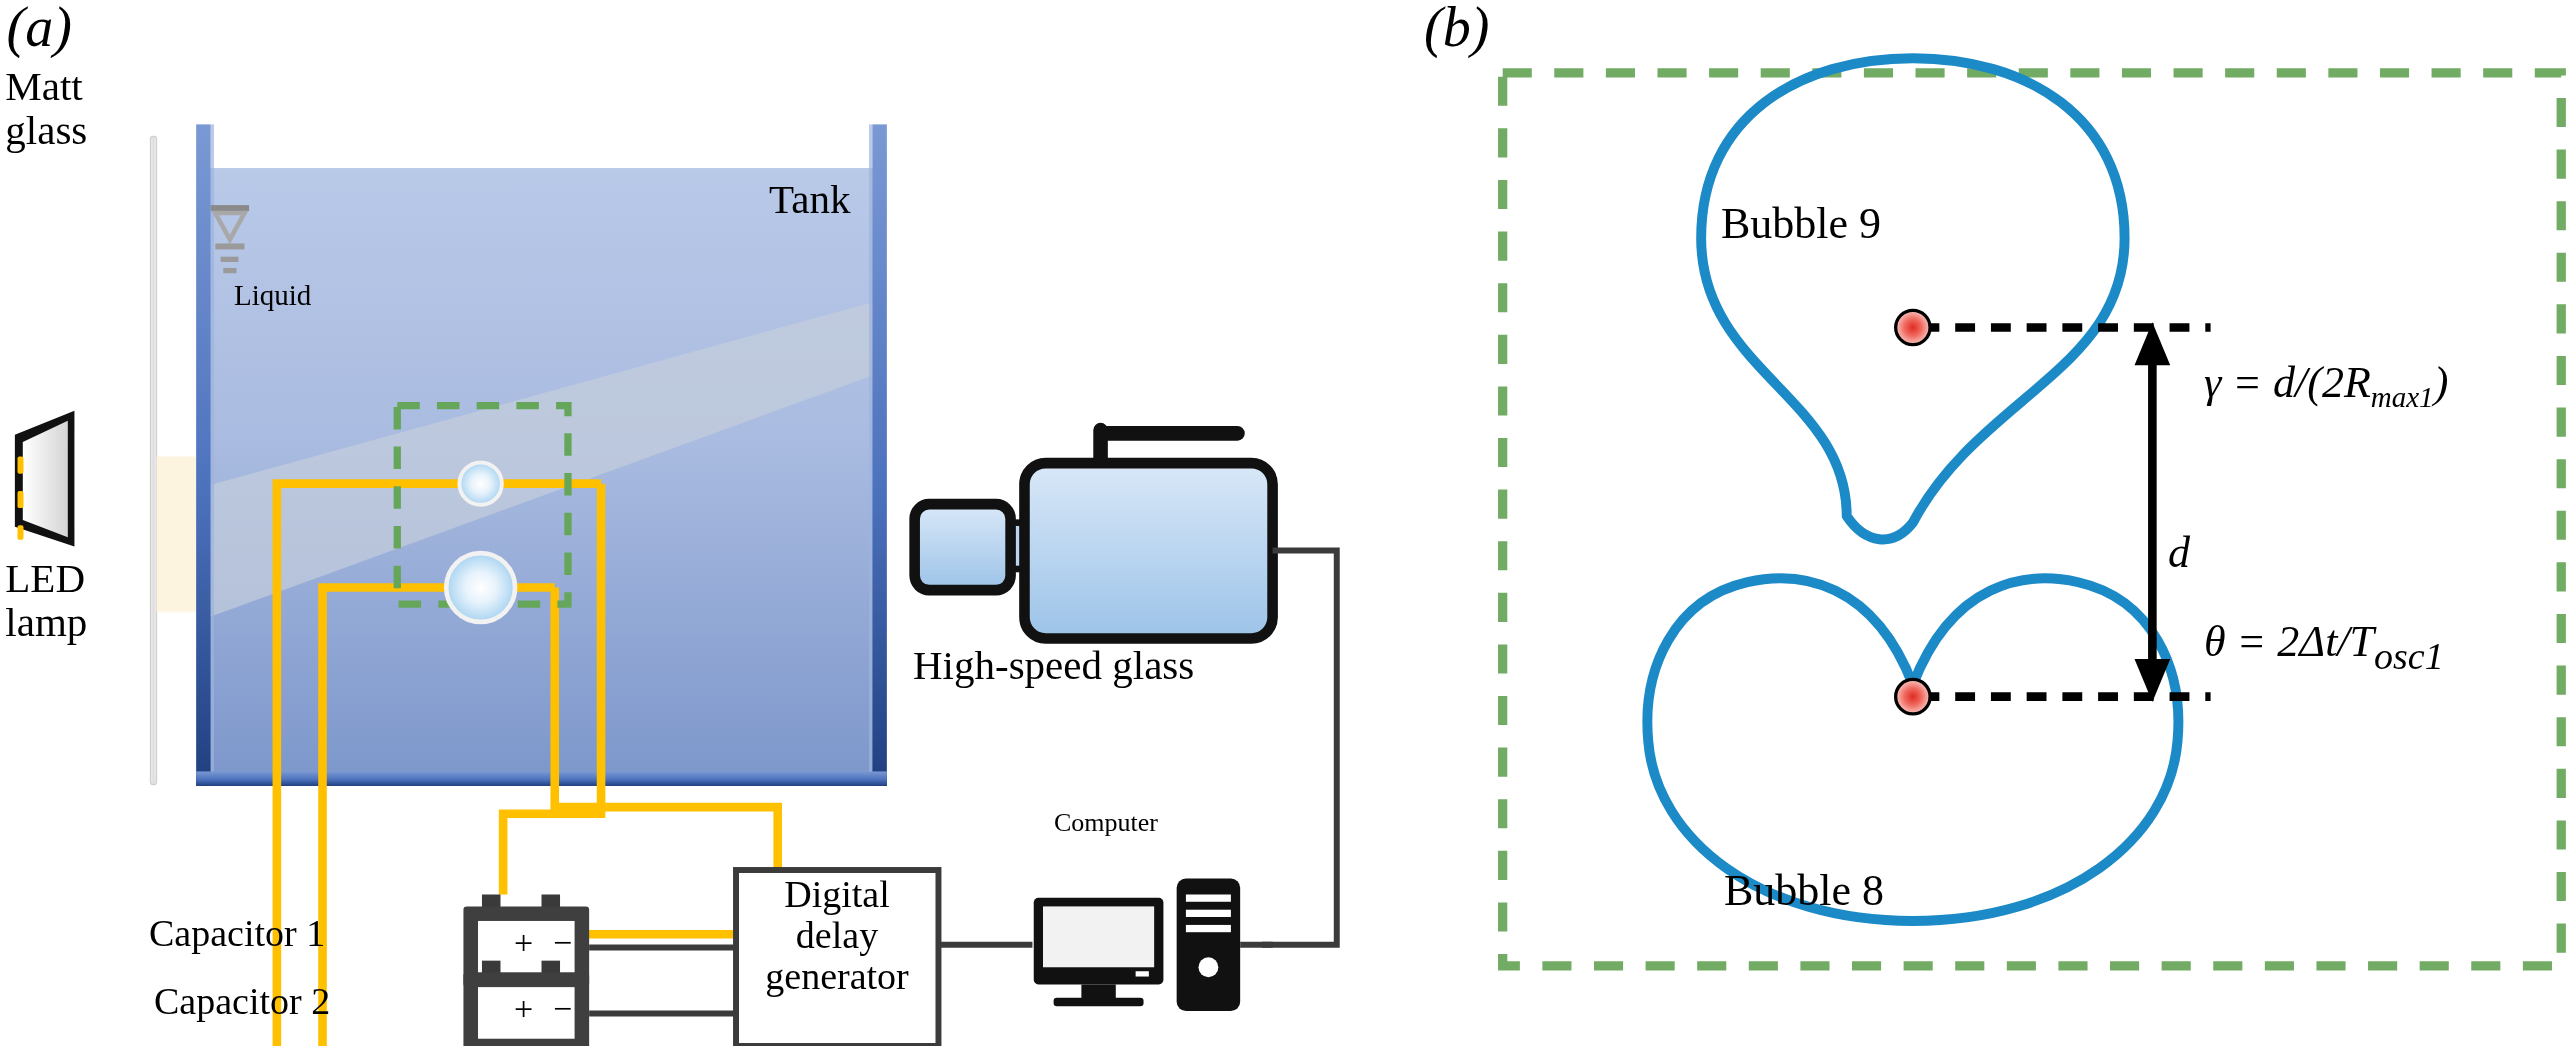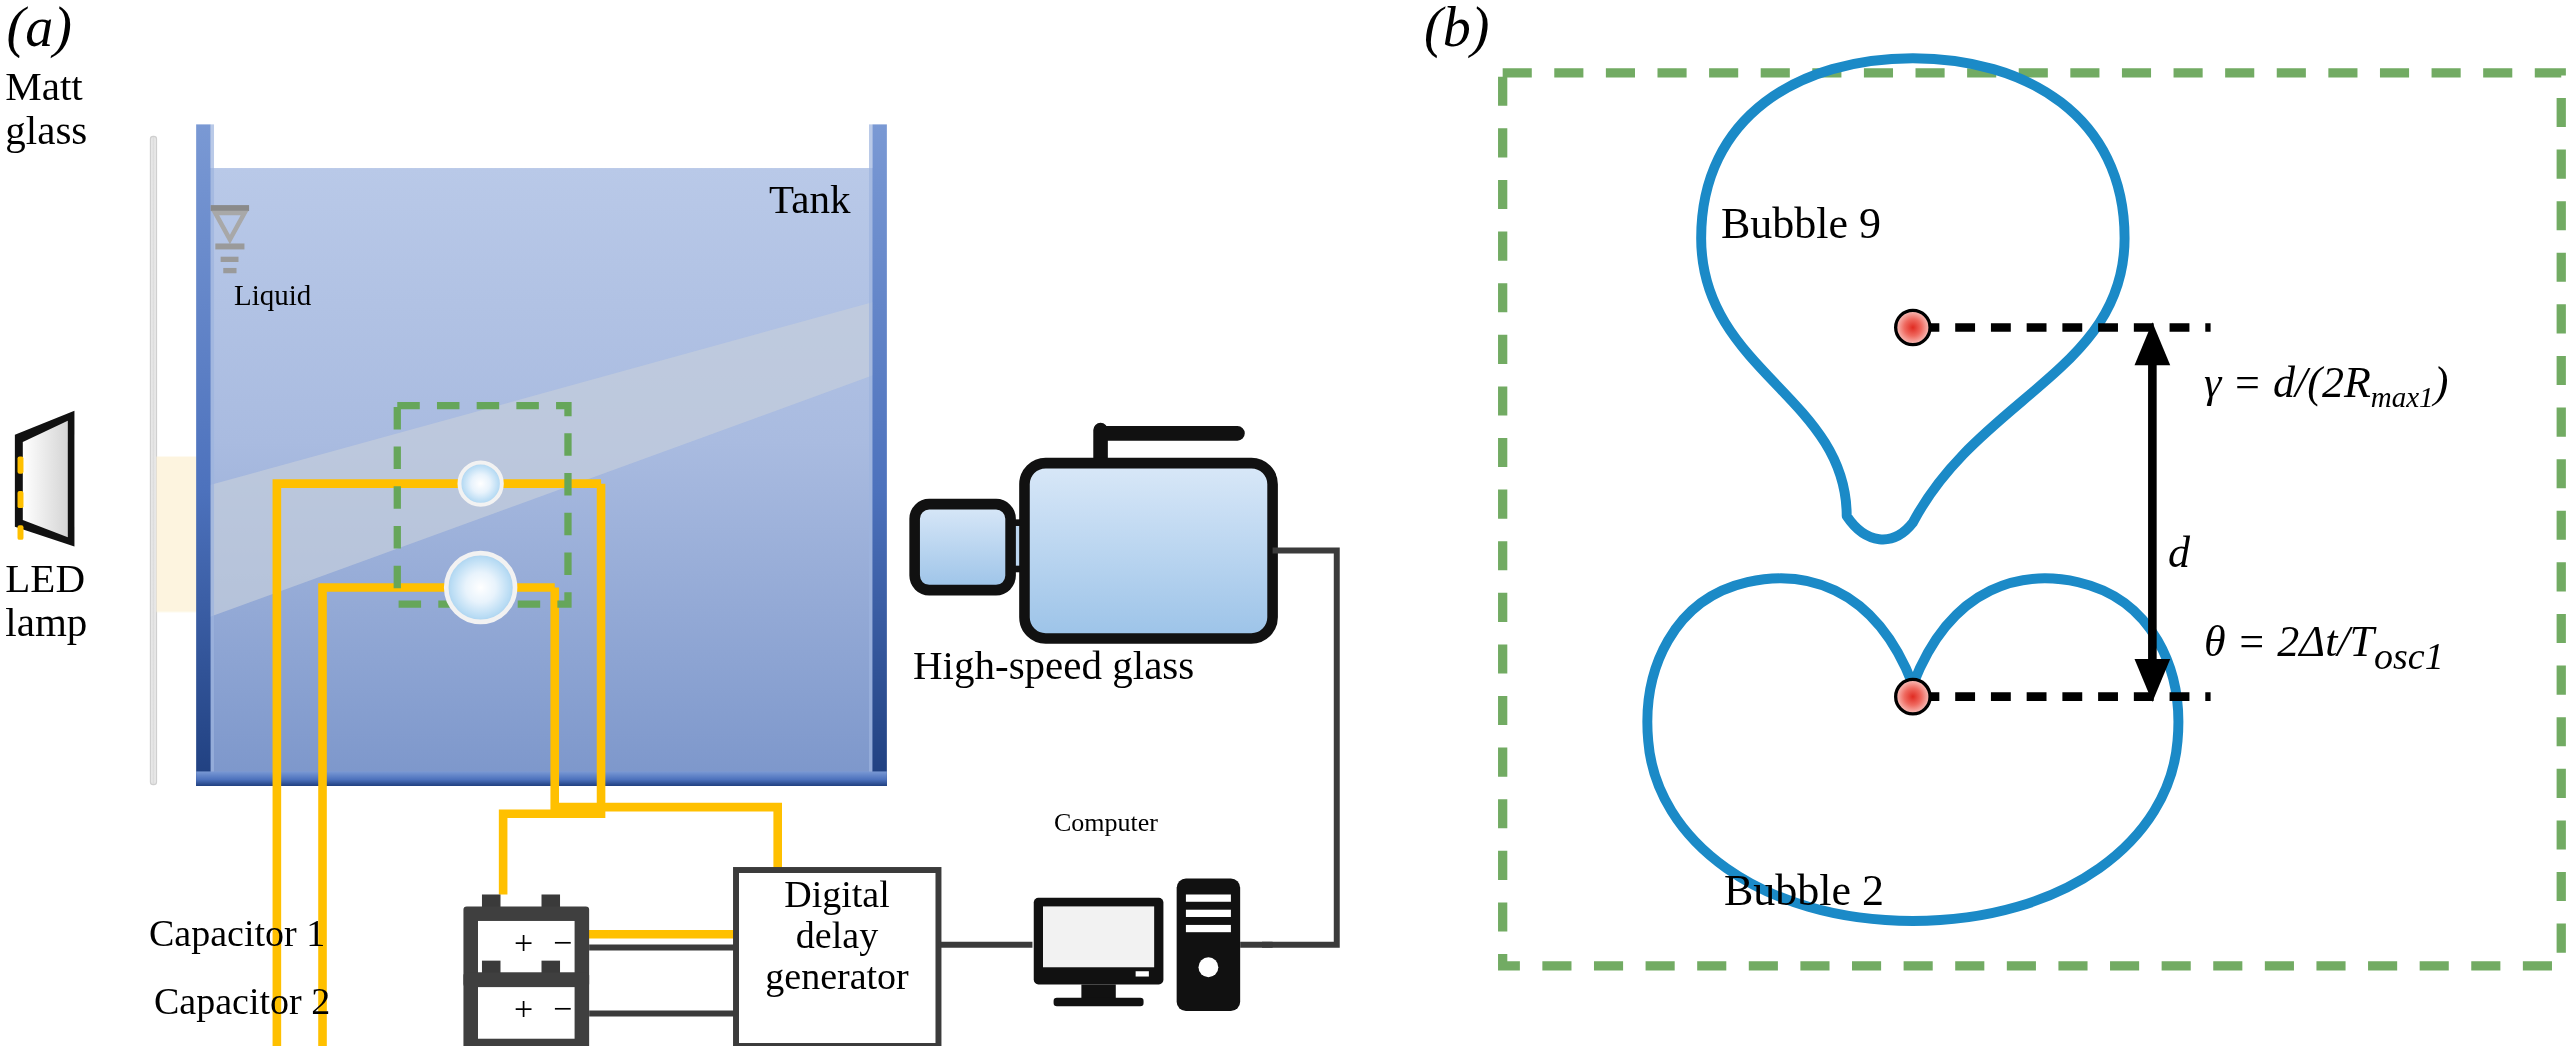--- a/index.html
+++ b/index.html
@@ -240,21 +240,21 @@
 
       <g>
         <circle cx="790" cy="495" r="26" fill="url(#ctrGrad)" stroke="#000" stroke-width="5"></circle>
       </g>
       <g>
         <circle cx="790" cy="1053" r="26" fill="url(#ctrGrad)" stroke="#000" stroke-width="5"></circle>
       </g>
     </svg>
 
     <div class="lbl" style="left:1721px;top:200px;font-size:44px;">Bubble 9</div>
-    <div class="lbl" style="left:1724px;top:867px;font-size:44px;">Bubble 2</div>
+    <div class="lbl" style="left:1724px;top:867px;font-size:44px;">Bubble 8</div>
     <div class="lbl" style="left:2168px;top:529px;font-size:44px;font-style:italic;">d</div>
 
     <div style="position:absolute;left:2204px;top:357px;font-size:44px;font-style:italic;white-space:nowrap;">
       <span>γ = d/(2R</span><span style="font-size:29px;vertical-align:-0.35em;">max1</span><span>)</span>
     </div>
 
     <div style="position:absolute;left:2204px;top:616px;font-size:44px;font-style:italic;white-space:nowrap;">
       <span>θ = 2Δt/T</span><span style="font-size:38px;vertical-align:-0.35em;">osc1</span>
     </div>
   </div>

